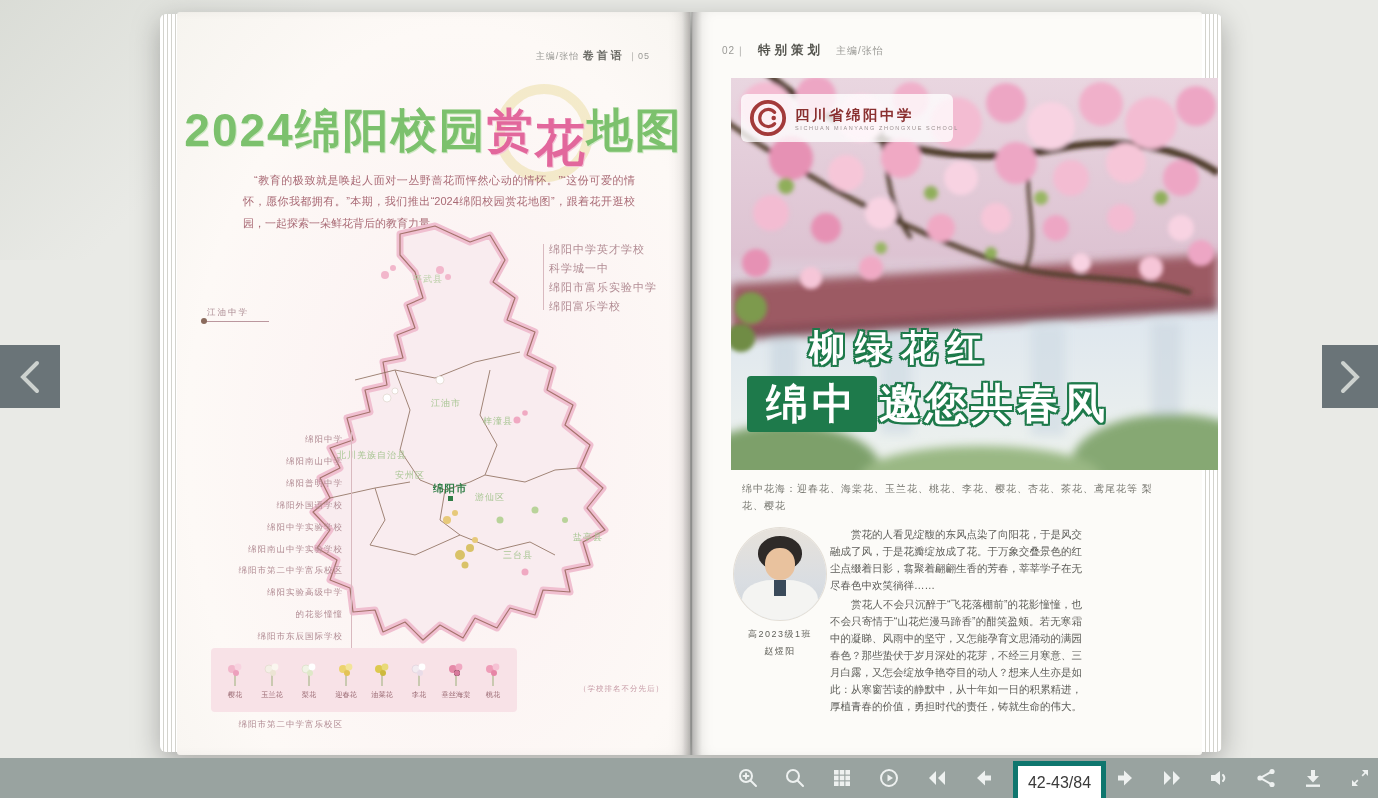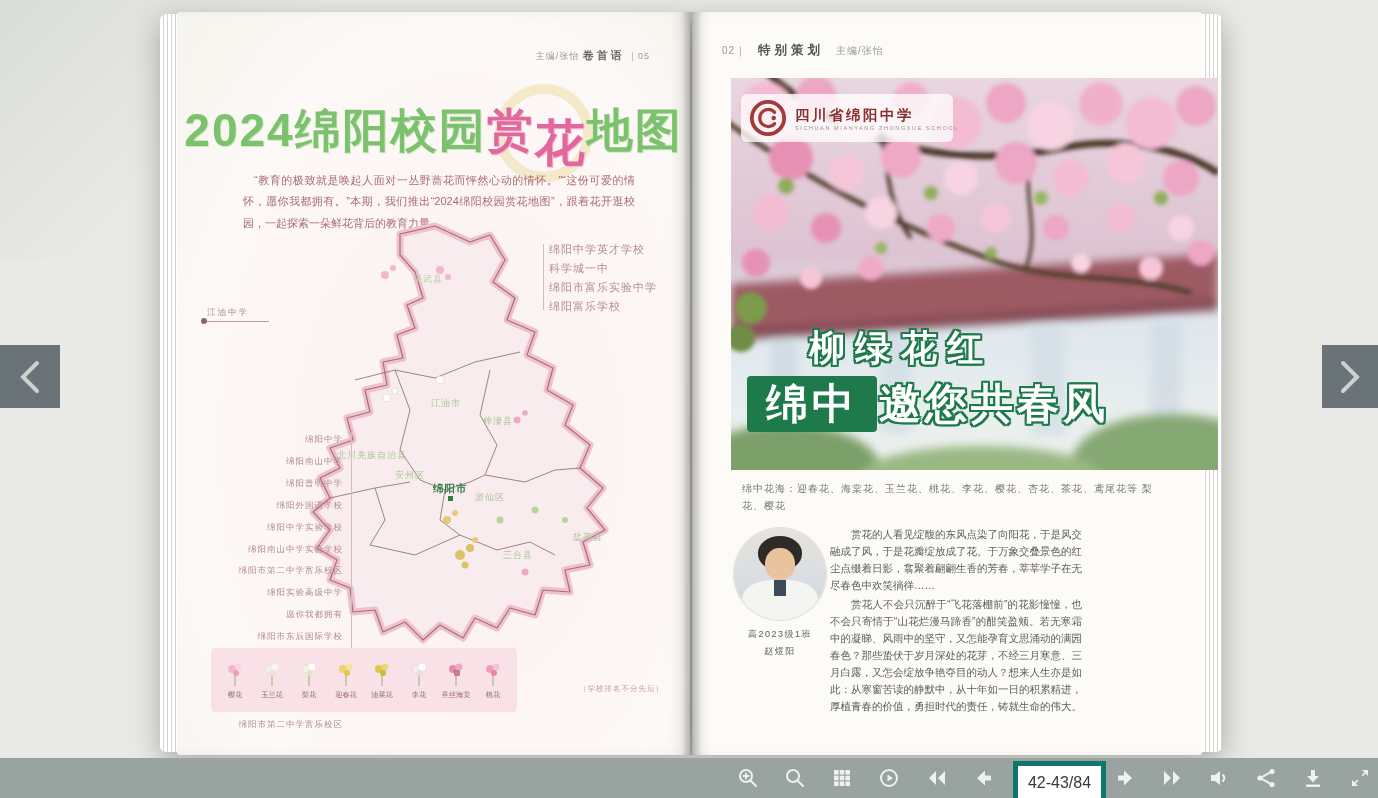--- a/index.html
+++ b/index.html
@@ -214,21 +214,21 @@
 
       <div class="schools">
         <div>绵阳中学</div>
         <div>绵阳南山中学</div>
         <div>绵阳普明中学</div>
         <div>绵阳外国语学校</div>
         <div>绵阳中学实验学校</div>
         <div>绵阳南山中学实验学校</div>
         <div>绵阳市第二中学富乐校区</div>
         <div>绵阳实验高级中学</div>
-        <div>愿你我都拥有</div>
+        <div>的花影憧憧</div>
         <div>绵阳市东辰国际学校</div>
         <div>绵阳东辰聚星国际学校</div>
         <div>涪江小学一贯制学校</div>
         <div>不经三月寒意</div>
         <div>绵阳市第二中学富乐校区</div>
       </div>
       <div class="list-bracket"></div>
       <div class="list-dot"></div>
 
       <div class="r-bracket"></div>

